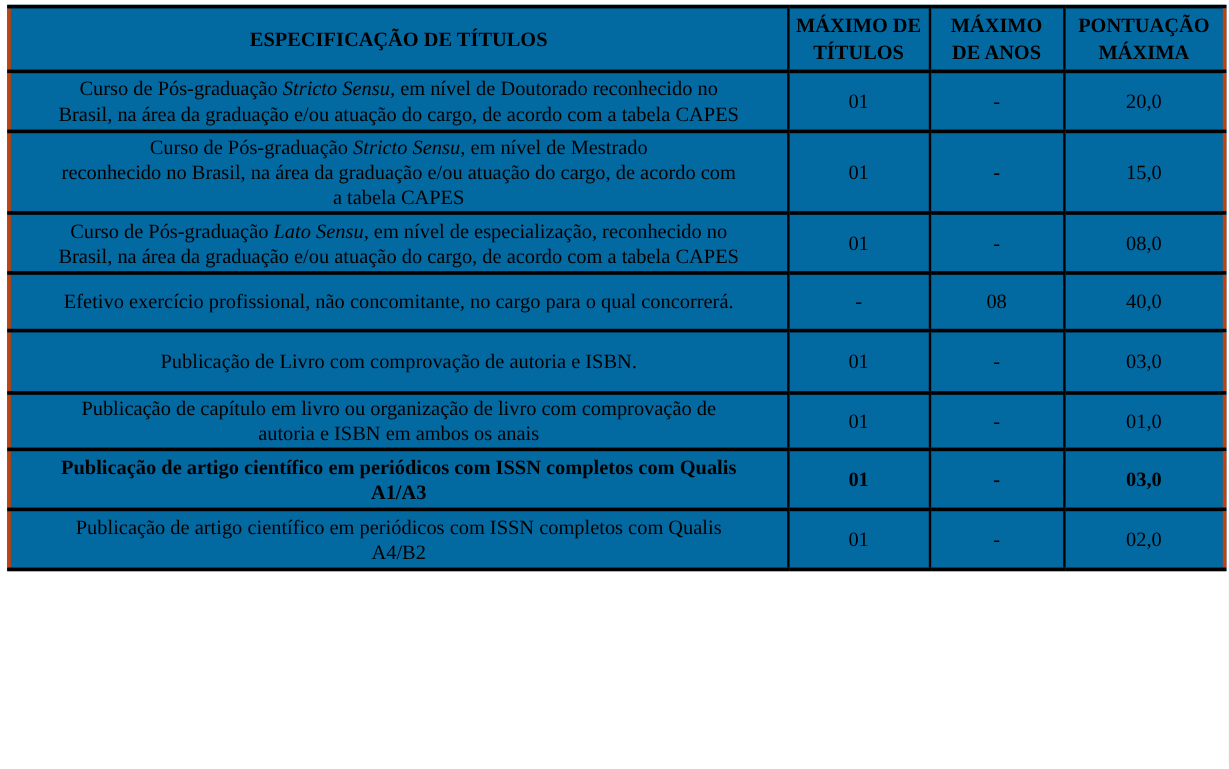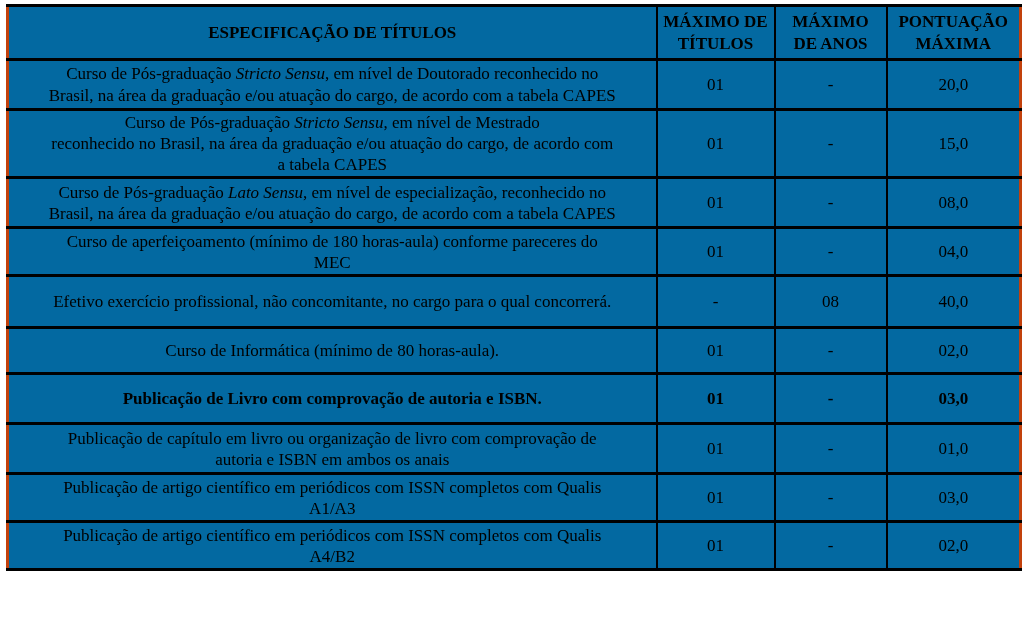--- a/index.html
+++ b/index.html
@@ -94,36 +94,24 @@
           <td class="num">-</td>
           <td class="num">15,0</td>
         </tr>
         <tr>
           <td class="spec"><span>Curso de Pós-graduação </span><em>Lato Sensu</em><span>, em nível de especialização, reconhecido no</span><br><span>Brasil, na área da graduação e/ou atuação do cargo, de acordo com a tabela CAPES</span></td>
           <td class="num">01</td>
           <td class="num">-</td>
           <td class="num">08,0</td>
         </tr>
         <tr>
-          <td class="spec"><span>Curso de aperfeiçoamento (mínimo de 180 horas-aula) conforme pareceres do</span><br><span>MEC</span></td>
-          <td class="num">01</td>
-          <td class="num">-</td>
-          <td class="num">04,0</td>
-        </tr>
-        <tr>
           <td class="spec"><span>Efetivo exercício profissional, não concomitante, no cargo para o qual concorrerá.</span></td>
           <td class="num">-</td>
           <td class="num">08</td>
           <td class="num">40,0</td>
-        </tr>
-        <tr>
-          <td class="spec"><span>Curso de Informática (mínimo de 80 horas-aula).</span></td>
-          <td class="num">01</td>
-          <td class="num">-</td>
-          <td class="num">02,0</td>
         </tr>
         <tr>
           <td class="spec"><span>Publicação de Livro com comprovação de autoria e ISBN.</span></td>
           <td class="num">01</td>
           <td class="num">-</td>
           <td class="num">03,0</td>
         </tr>
         <tr>
           <td class="spec"><span>Publicação de capítulo em livro ou organização de livro com comprovação de</span><br><span>autoria e ISBN em ambos os anais</span></td>
           <td class="num">01</td>

